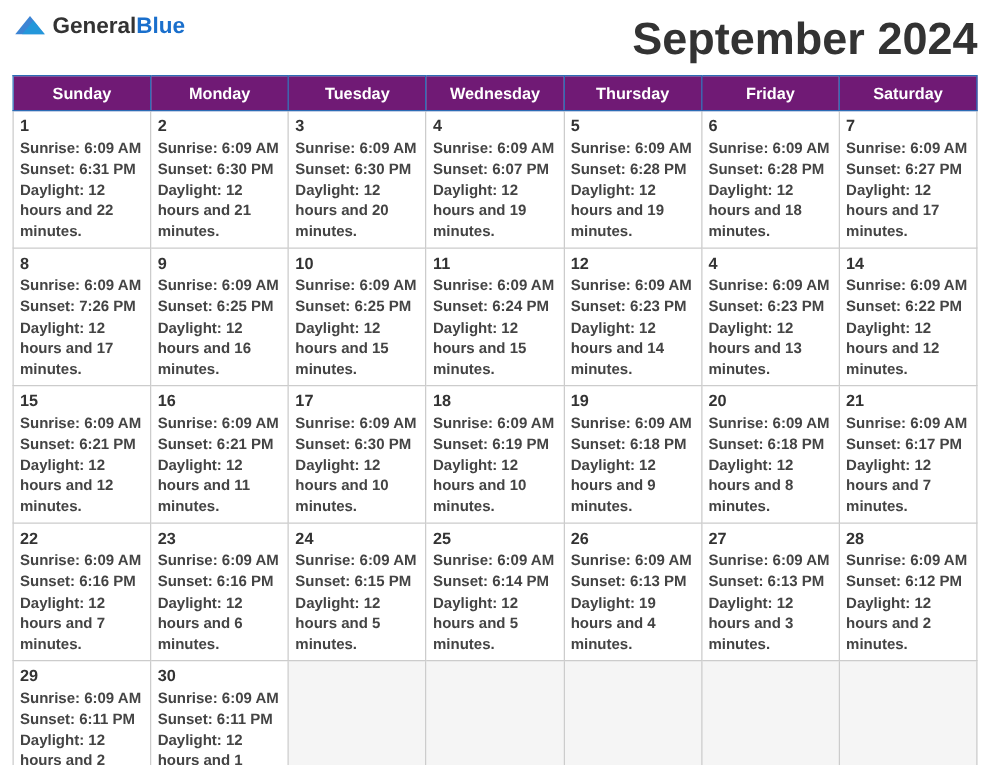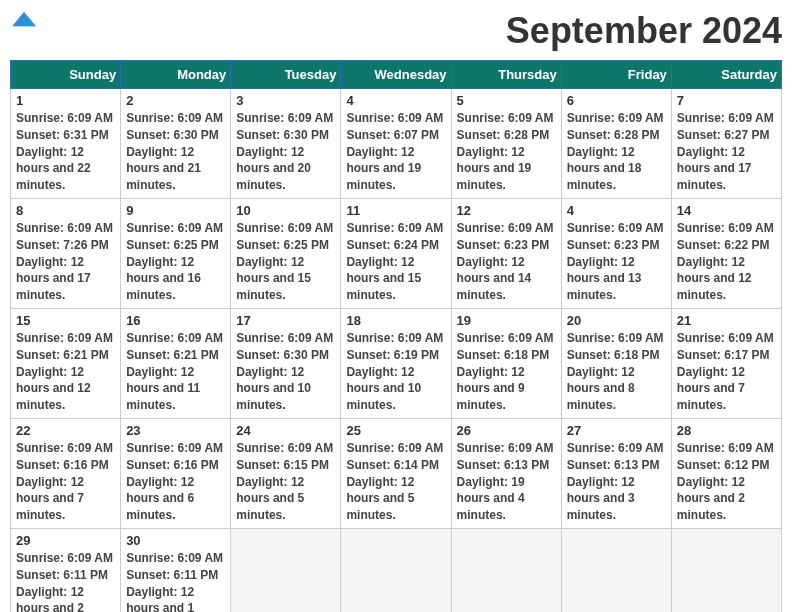--- a/index.html
+++ b/index.html
@@ -36,26 +36,26 @@
     .location-title {
       font-size: 15px;
       color: #333;
     }
     table {
       width: 100%;
       border-collapse: collapse;
       table-layout: fixed;
     }
     th {
-      background-color: #0f766e;
+      background-color: #701a75;
       color: #fff;
       font-size: 13px;
       font-weight: bold;
       padding: 6px 4px;
-      text-align: right;
+      text-align: center;
       border: 1px solid #2d6db5;
     }
     td {
       border: 1px solid #ccc;
       vertical-align: top;
       padding: 4px 5px;
       font-size: 9.5px;
       color: #333;
       height: 80px;
       background: #fff;
@@ -82,20 +82,25 @@
   </style>
 </head>
 <body>
 
 <div class="header">
   <div class="logo">
     <svg class="logo-icon" viewBox="0 0 30 22" xmlns="http://www.w3.org/2000/svg">
       <polygon points="2,18 15,2 28,18" fill="#1a6fcc" opacity="0.85"></polygon>
       <polygon points="8,18 18,6 28,18" fill="#1a9fdd" opacity="0.7"></polygon>
     </svg>
+    <div>
+      <div>
+        <span style="font-size:18px;font-weight:bold;color:#333;">General</span><span style="font-size:18px;font-weight:bold;color:#1a6fcc;">Blue</span>
+      </div>
+    </div>
   </div>
   <div class="title-block">
     <div class="month-title">September 2024</div>
   </div>
 </div>
 
 <table>
   <thead>
     <tr>
       <th>Sunday</th>

